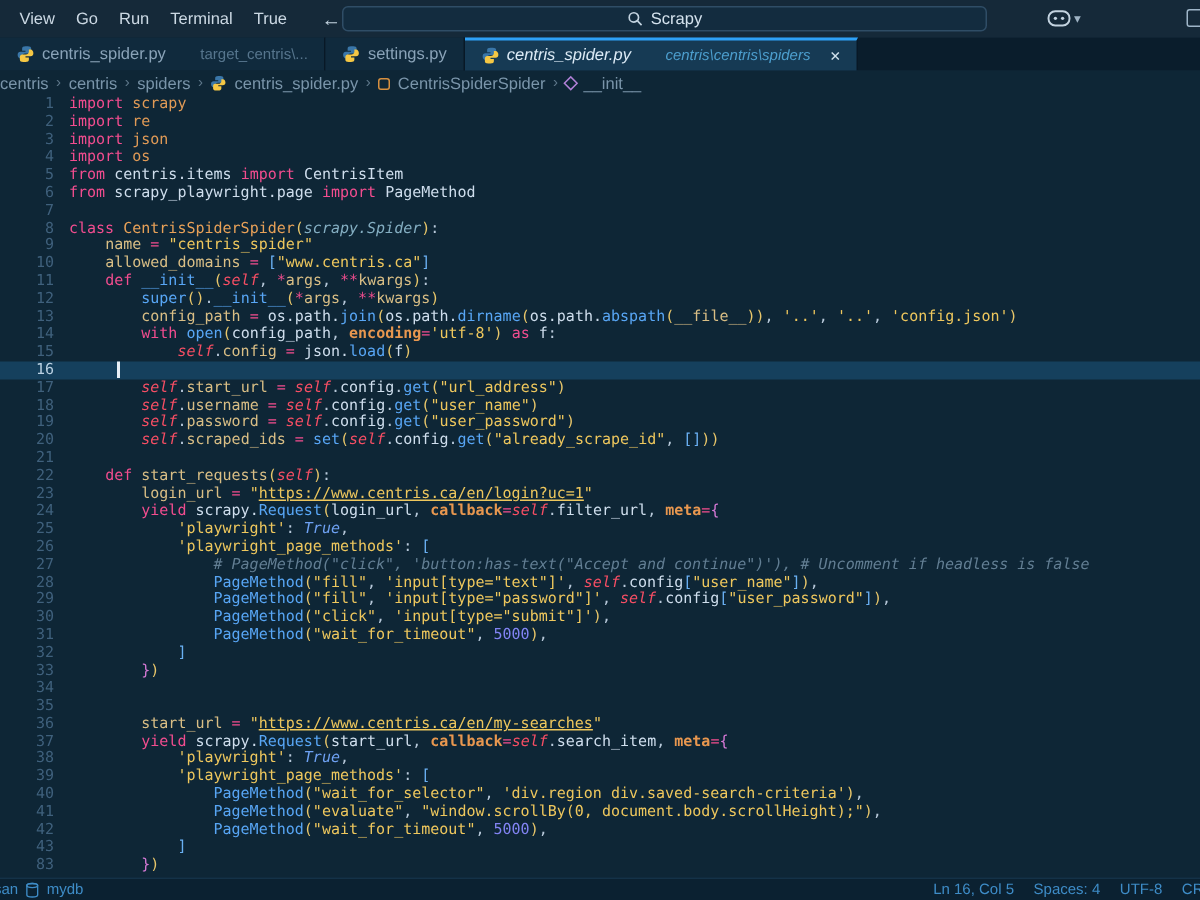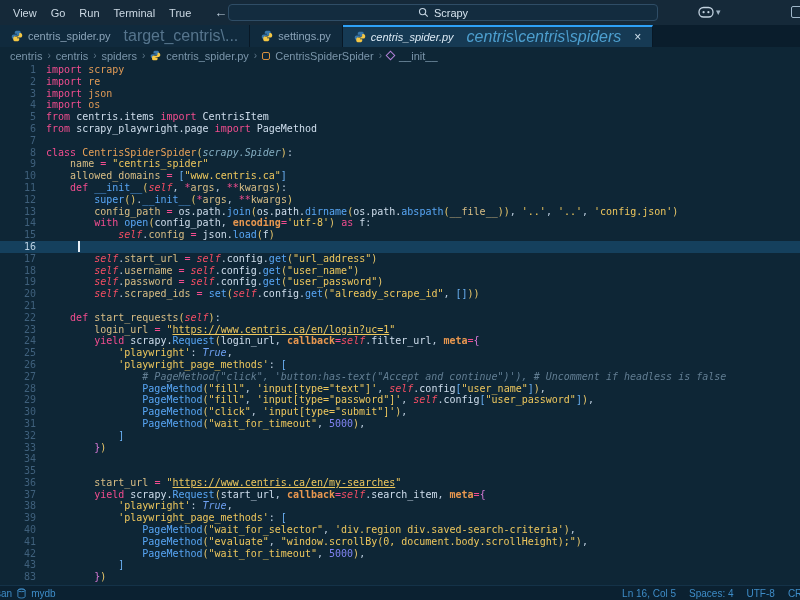--- a/index.html
+++ b/index.html
@@ -17,28 +17,28 @@
     font-size:11px; display:flex; align-items:center; justify-content:center; gap:5px; }
   .copilot { position:absolute; left:698px; top:5px; display:flex; align-items:center; gap:2px; color:#c3d3e0; }
   .copilot .chev { font-size:9px; color:#9fb3c4; }
   .corner-icon { position:absolute; right:-7px; top:6px; width:16px; height:12px;
     border:1.3px solid #9fb6c9; border-radius:2px; }
 
   
   .tabbar { height:22px; background:#0a1d2c; display:flex; }
   .tab { display:flex; align-items:center; gap:5px; padding:0 11px; font-size:11px;
     background:#102a3d; border-right:1px solid #081826; color:#8aa3b8; position:relative; }
-  .tab-desc { font-size:16px; color:#56758d; margin-left:8px; }
+  .tab-desc { font-size:10px; color:#56758d; margin-left:18px; }
   .tab.active { background:#163a54; color:#dceaf5; font-style:italic; border-top:2px solid #2ea1f8; }
   .tab.active .tab-desc { color:#4d9fcf; font-style:italic; }
   .tab-close { margin-left:8px; font-style:normal; color:#cfe0ec; font-size:12px; }
 
   
   .breadcrumbs { height:17px; background:#0e2636; display:flex; align-items:center;
-    padding-left:10px; gap:5px; font-size:11px; color:#7a95aa; }
+    gap:5px; font-size:11px; color:#7a95aa; }
   .crumb-sep { color:#5d7689; font-size:10px; }
   .sym-class { width:8px; height:8px; border:1.4px solid #d8903f; border-radius:2px; display:inline-block; }
   .sym-method { width:7px; height:7px; border:1.4px solid #b180d7; transform:rotate(45deg); display:inline-block; }
 
   
   .editor { height:521px; background:#0e2636; overflow:hidden;
     font-family:"DejaVu Sans Mono", monospace; font-size:10px; line-height:11.8px; }
   .line { display:flex; height:11.8px; white-space:pre; }
   .ln { width:36px; flex-shrink:0; text-align:right; color:#3f607c; }
   .lc { padding-left:10px; color:#cfdeed; }

